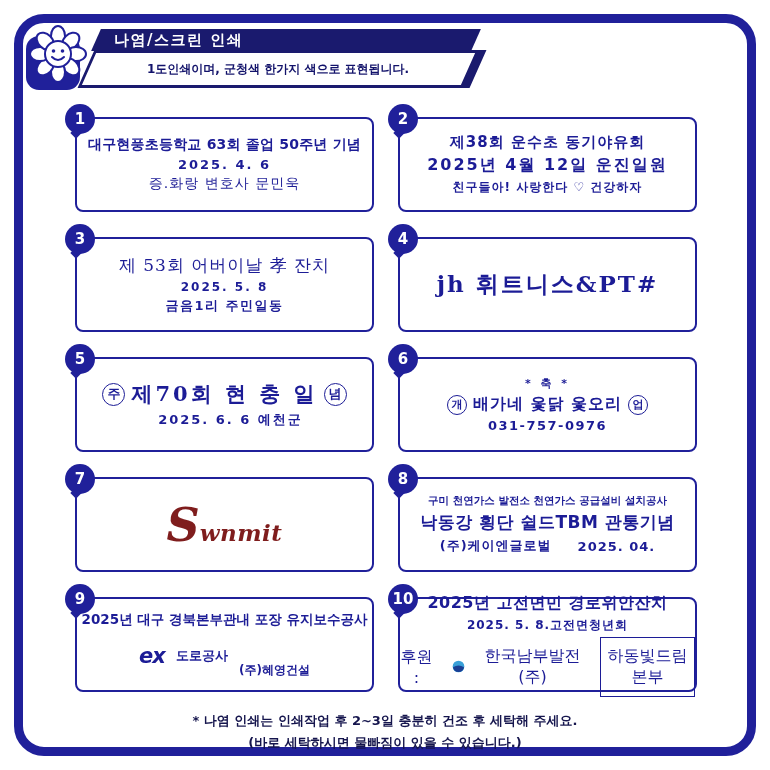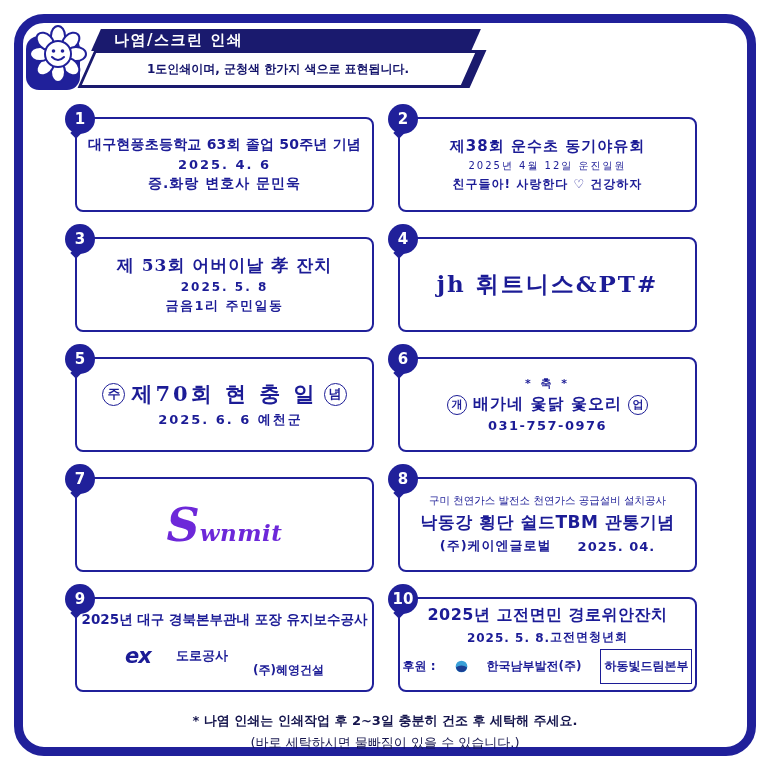--- a/index.html
+++ b/index.html
@@ -38,65 +38,65 @@
   .badge::after{content:"";position:absolute;bottom:-3px;left:7px;width:8px;height:8px;
         background:var(--navy);transform:rotate(45deg);z-index:-1;}
 
   .row{display:flex;align-items:center;justify-content:center;}
   .circ{display:inline-flex;width:20px;height:20px;border:1.5px solid currentColor;border-radius:50%;
         align-items:center;justify-content:center;font-size:11px;font-weight:bold;flex:0 0 auto;}
 
   
   .s1-l1{font-size:14px;font-weight:bold;letter-spacing:0.2px;}
   .s1-l2{font-size:13px;font-weight:bold;letter-spacing:2px;}
-  .s1-l3{font-size:14px;font-weight:bold;letter-spacing:1px;text-align:center;}
+  .s1-l3{font-size:14px;font-weight:normal;letter-spacing:1px;text-align:center;}
   
   .s2-l1{font-size:15px;font-weight:bold;letter-spacing:1px;}
-  .s2-l2{font-size:10px;font-weight:normal;letter-spacing:2px;}
+  .s2-l2{font-size:16px;font-weight:bold;letter-spacing:2px;}
   .s2-l3{font-size:12px;font-weight:bold;letter-spacing:1px;}
   
-  .s3-l1{font-family:"DejaVu Serif",serif;font-size:17px;font-weight:bold;letter-spacing:1px;}
+  .s3-l1{font-family:"DejaVu Serif",serif;font-size:17px;font-weight:normal;letter-spacing:1px;}
   .s3-l2{font-size:12px;font-weight:bold;letter-spacing:2px;}
   .s3-l3{font-size:13px;font-weight:bold;letter-spacing:1.5px;}
   
   .s4-l1{font-family:"DejaVu Serif",serif;font-size:23px;font-weight:bold;letter-spacing:2px;}
   
   .s5-main{gap:6px;}
   .s5-t{font-family:"DejaVu Serif",serif;font-size:21px;font-weight:bold;letter-spacing:3px;}
   .s5-circ{width:23px;height:23px;font-size:13px;}
   .s5-l2{font-size:13px;font-weight:bold;letter-spacing:2px;margin-left:12px;}
   
   .s6-top{font-size:11px;font-weight:bold;letter-spacing:3px;}
   .s6-main{gap:6px;}
   .s6-t{font-size:16px;font-weight:bold;letter-spacing:1px;}
   .s6-l2{font-size:13px;font-weight:bold;letter-spacing:1.5px;}
   
-  .s7-logo{font-family:"DejaVu Serif",serif;font-style:italic;font-weight:bold;color:#6d28d9;line-height:1;}
+  .s7-logo{font-family:"DejaVu Serif",serif;font-style:italic;font-weight:bold;color:#7f1d1d;line-height:1;}
   .s7-s{font-size:46px;}
   .s7-rest{font-size:23px;letter-spacing:0.5px;}
   
-  .s8-l1{font-size:10.5px;font-weight:normal;}
+  .s8-l1{font-size:10.5px;font-weight:bold;}
   .s8-l2{font-size:17px;font-weight:bold;letter-spacing:0.5px;}
   .s8-l3{gap:26px;font-size:13px;font-weight:bold;letter-spacing:1px;}
   
   .s9-l1{font-size:13.5px;font-weight:bold;}
-  .s9-l2{gap:25px;margin-top:2px;}
+  .s9-l2{gap:11px;margin-top:2px;}
   .ex-logo{font-style:italic;font-weight:bold;font-size:21px;letter-spacing:-1px;line-height:1;}
   .s9-a{font-size:13px;font-weight:bold;}
   .s9-b{font-size:12px;font-weight:bold;margin-top:28px;}
   
   .s10-l1{font-size:16px;font-weight:bold;letter-spacing:0.5px;}
   .s10-l2{font-size:12px;font-weight:bold;letter-spacing:1px;}
-  .s10-l3{gap:19px;font-size:12px;font-weight:bold;}
+  .s10-l3{gap:19px;font-size:16px;font-weight:normal;}
   .boxed{border:1px solid currentColor;padding:8px 3px;}
 
   
   .footer{position:absolute;left:0;top:712px;width:770px;text-align:center;color:#15154d;}
   .footer .f1{font-size:13px;font-weight:bold;}
-  .footer .f2{font-size:13px;font-weight:normal;margin-top:4px;}
+  .footer .f2{font-size:13px;font-weight:bold;margin-top:4px;}
 </style>
 </head>
 <body>
 
 <div class="frame"></div>
 
 <div class="logo">
   <svg viewBox="0 0 68 68" width="68" height="68">
     <rect x="2" y="12" width="54" height="54" rx="13" fill="#20209a"></rect>
     <g fill="#ffffff" stroke="#20209a" stroke-width="2">

